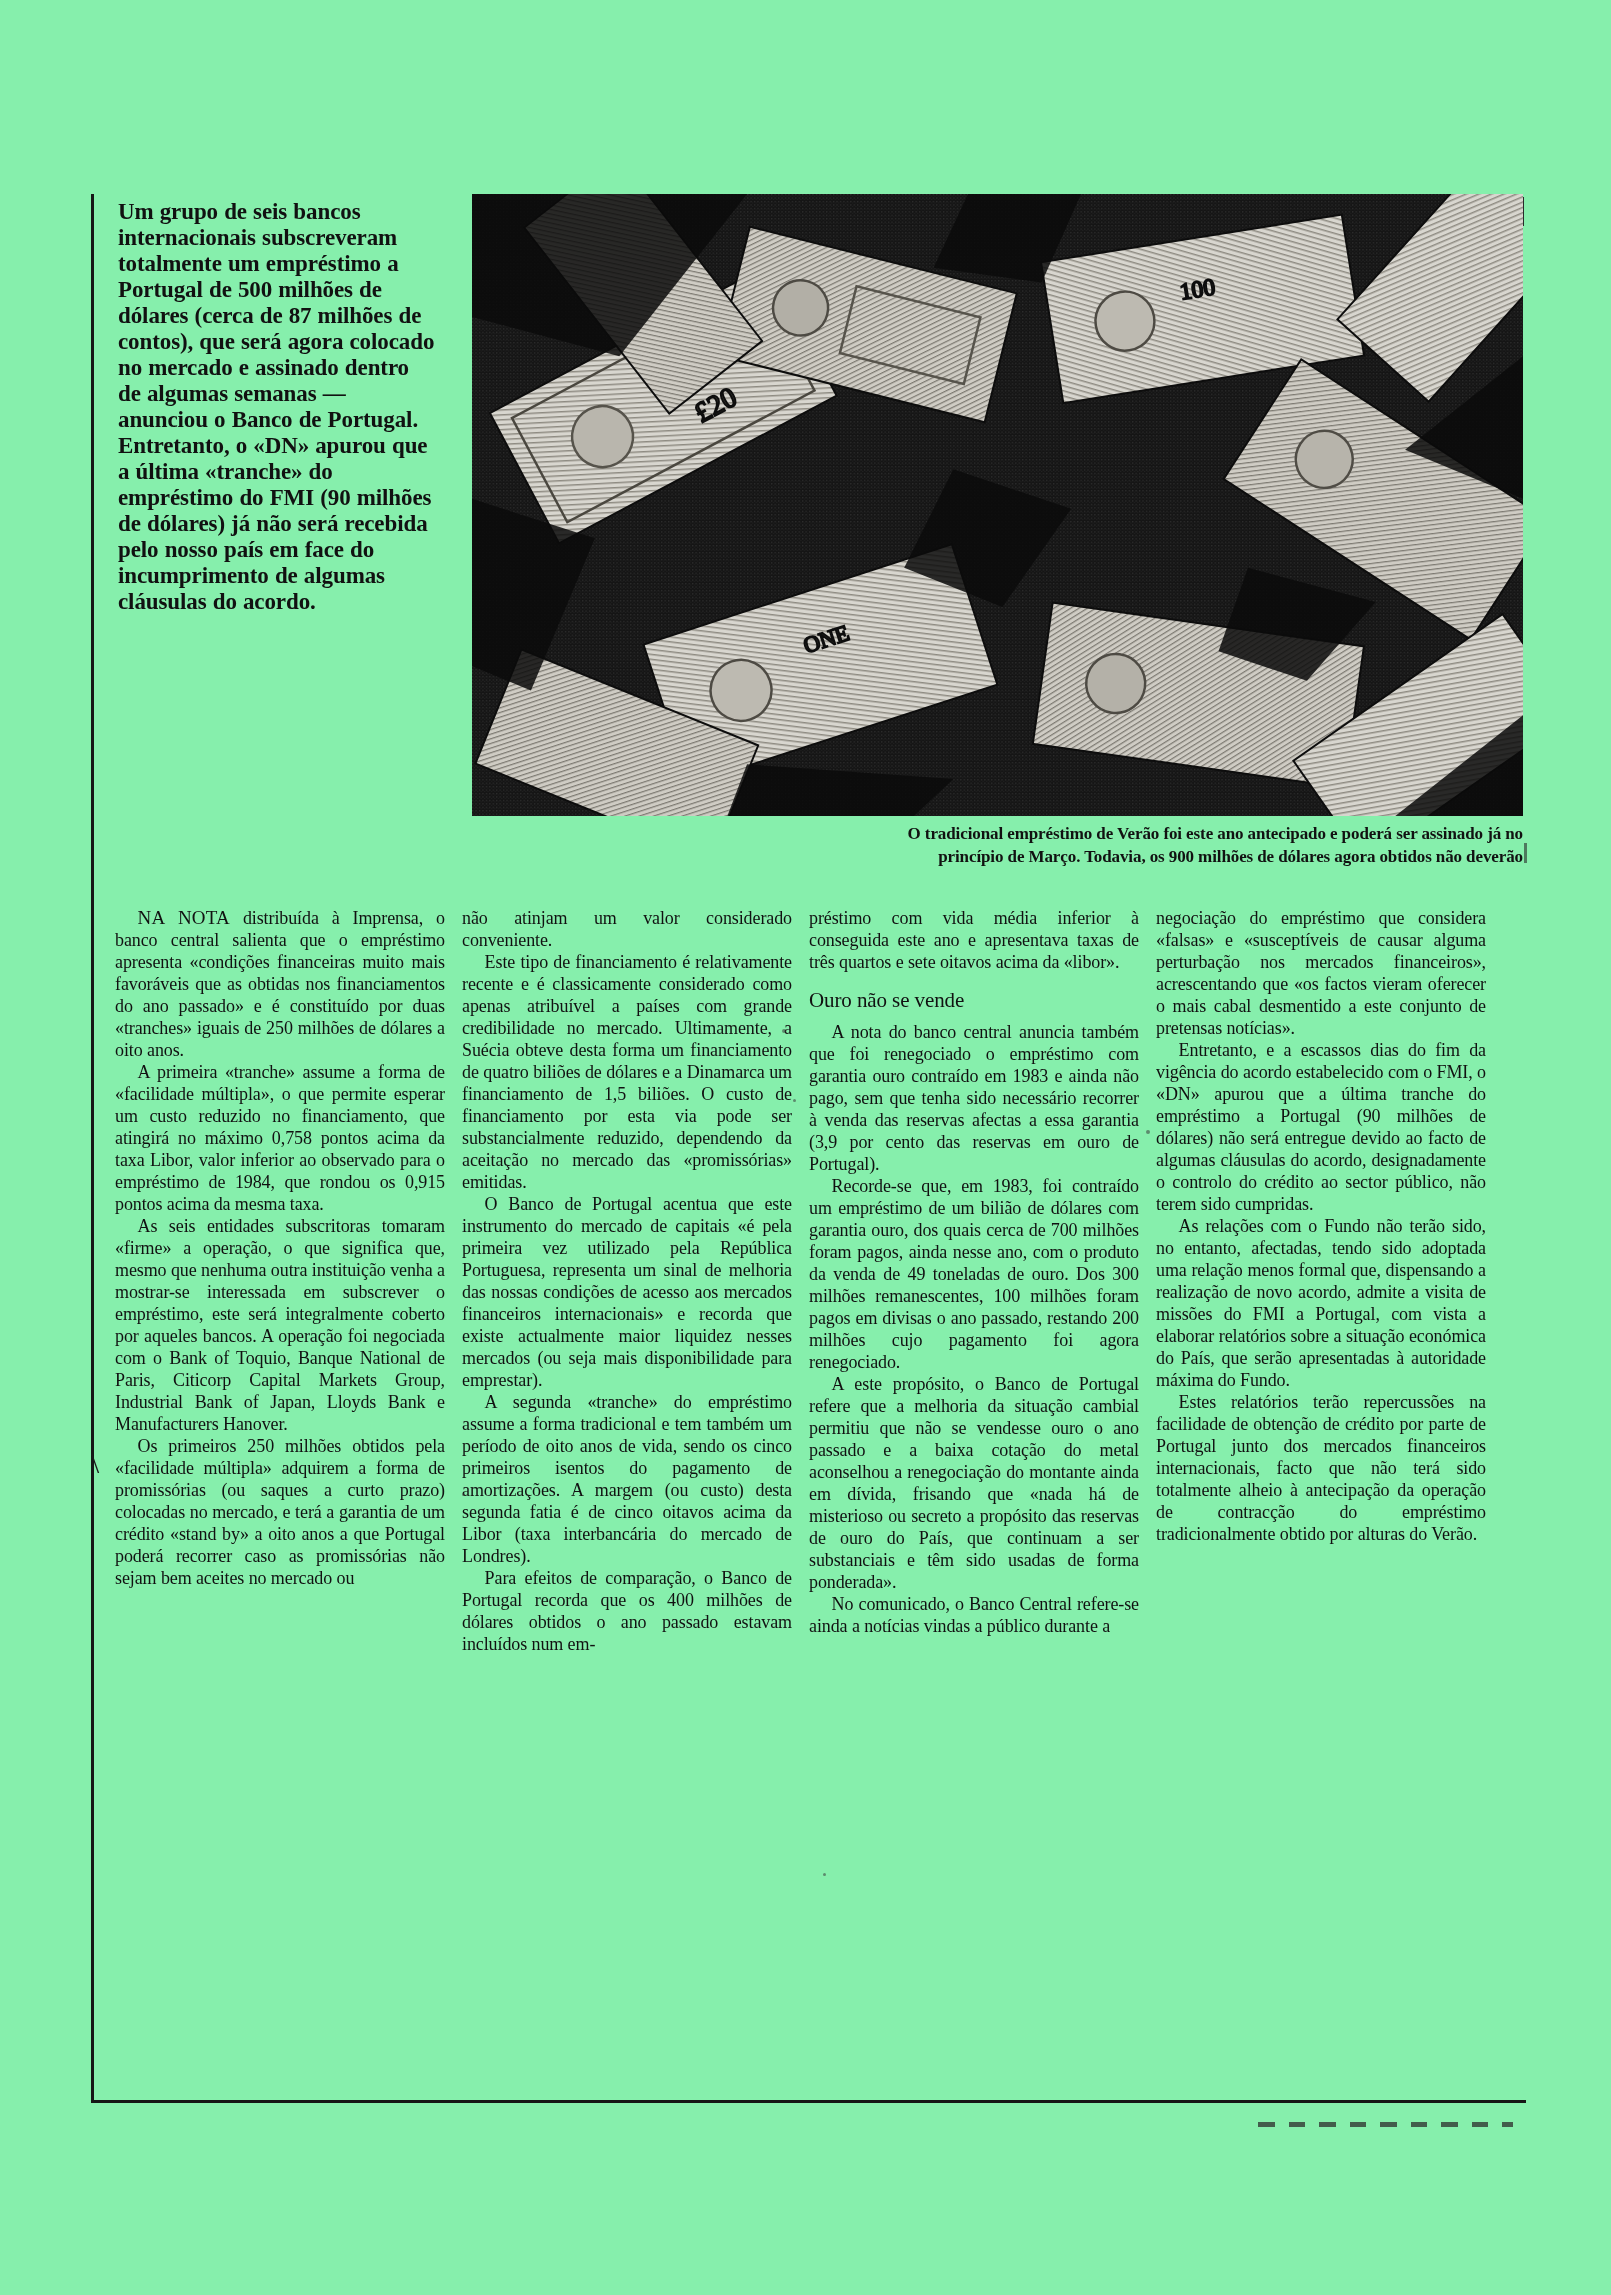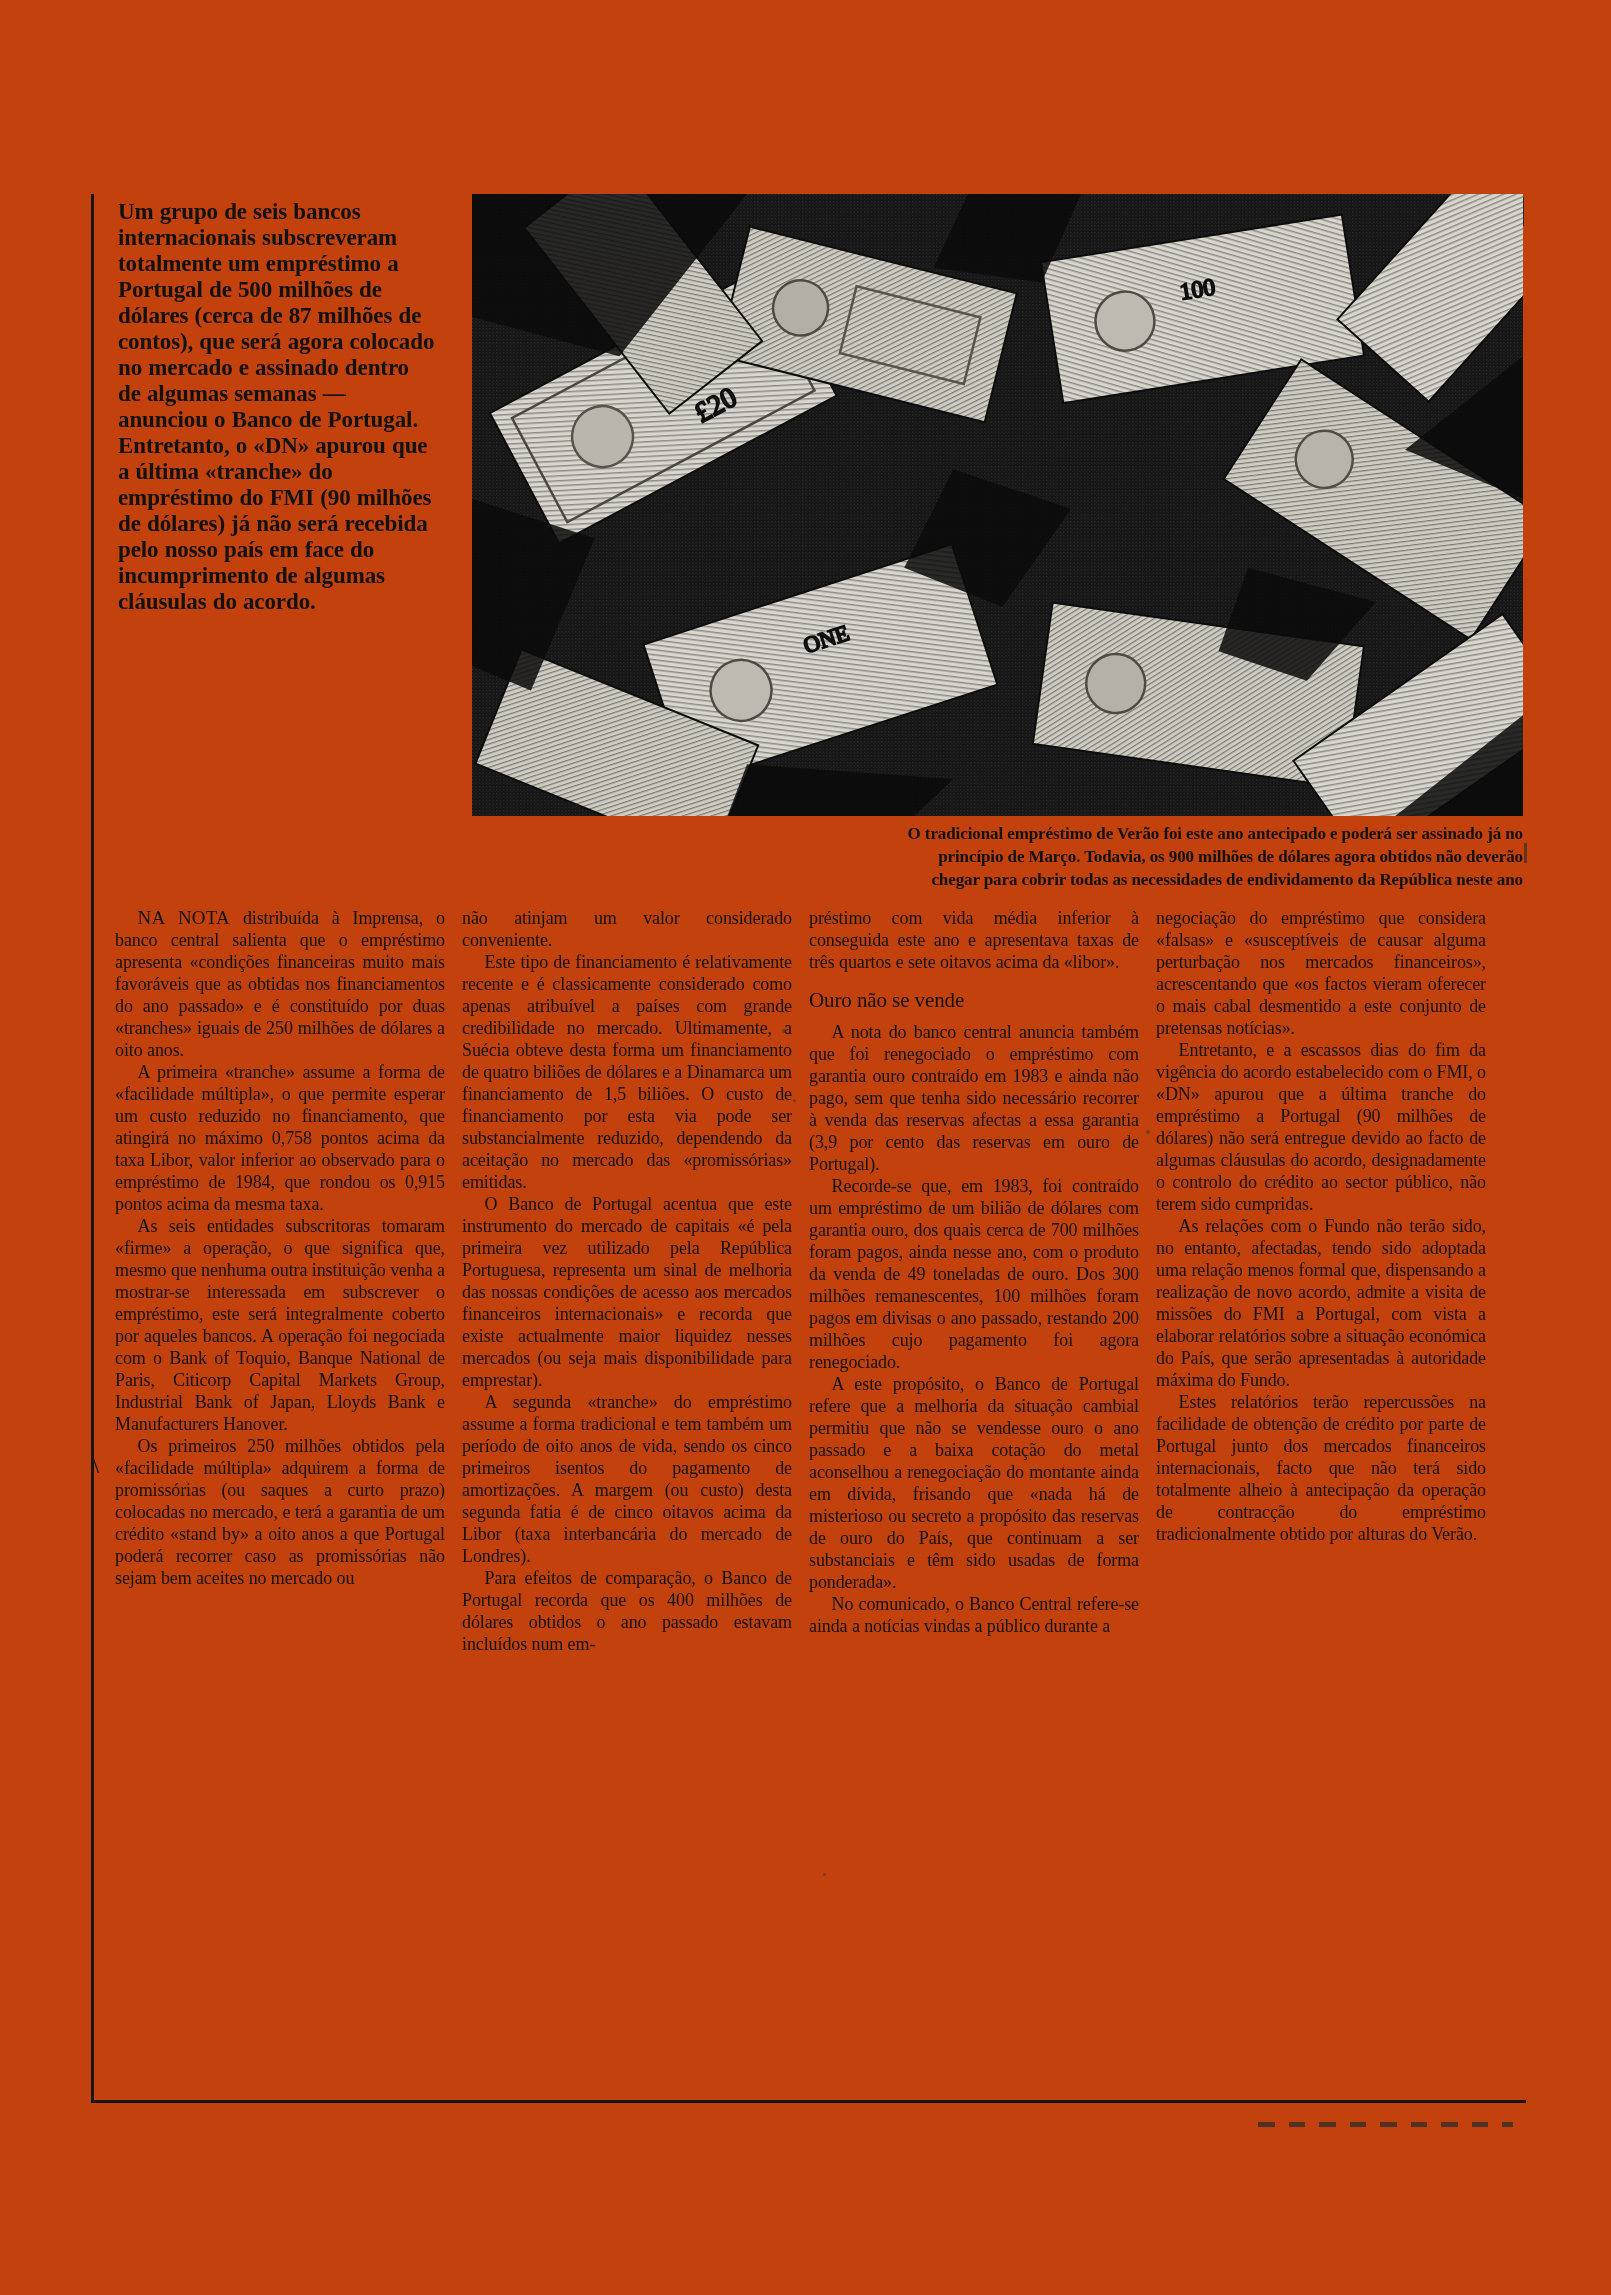--- a/index.html
+++ b/index.html
@@ -15,21 +15,21 @@
     position: relative;
     overflow: hidden;
   }
 
   
   #scan-page {
     position: absolute;
     left: 0; top: 0;
     width: 1612px;
     height: 2295px;
-    background: #c2410c;
+    background: #86efac;
   }
 
   #article-frame {
     position: absolute;
     left: 91px;
     top: 194px;
     width: 1435px;
     height: 1909px;
     border-left: 3.4px solid #161616;
     border-bottom: 3.9px solid #161616;
@@ -246,21 +246,20 @@
           <polygon points="2140,1060 2140,1265 1880,1265"></polygon>
           <polygon points="560,1160 980,1190 900,1265 520,1265"></polygon>
         </g>
       </svg>
     </div>
   </div>
 
   <div id="photo-caption">
     <span class="cap-line">O tradicional empréstimo de Verão foi este ano antecipado e poderá ser assinado já no</span>
     <span class="cap-line">princípio de Março. Todavia, os 900 milhões de dólares agora obtidos não deverão</span>
-    <span class="cap-line">chegar para cobrir todas as necessidades de endividamento da República neste ano</span>
   </div>
 
   <div id="body-columns">
 
     <div class="news-column">
       <p><span class="lead-caps">NA NOTA</span><span> distribuída à Imprensa, o banco central salienta que o empréstimo apresenta «condições financeiras muito mais favoráveis que as obtidas nos financiamentos do ano passado» e é constituído por duas «tranches» iguais de 250 milhões de dólares a oito anos.</span></p>
       <p>A primeira «tranche» assume a forma de «facilidade múltipla», o que permite esperar um custo reduzido no financiamento, que atingirá no máximo 0,758 pontos acima da taxa Libor, valor inferior ao observado para o empréstimo de 1984, que rondou os 0,915 pontos acima da mesma taxa.</p>
       <p>As seis entidades subscritoras tomaram «firme» a operação, o que significa que, mesmo que nenhuma outra instituição venha a mostrar-se interessada em subscrever o empréstimo, este será integralmente coberto por aqueles bancos. A operação foi negociada com o Bank of Toquio, Banque National de Paris, Citicorp Capital Markets Group, Industrial Bank of Japan, Lloyds Bank e Manufacturers Hanover.</p>
       <p>Os primeiros 250 milhões obtidos pela «facilidade múltipla» adquirem a forma de promissórias (ou saques a curto prazo) colocadas no mercado, e terá a garantia de um crédito «stand by» a oito anos a que Portugal poderá recorrer caso as promissórias não sejam bem aceites no mercado ou</p>
     </div>

